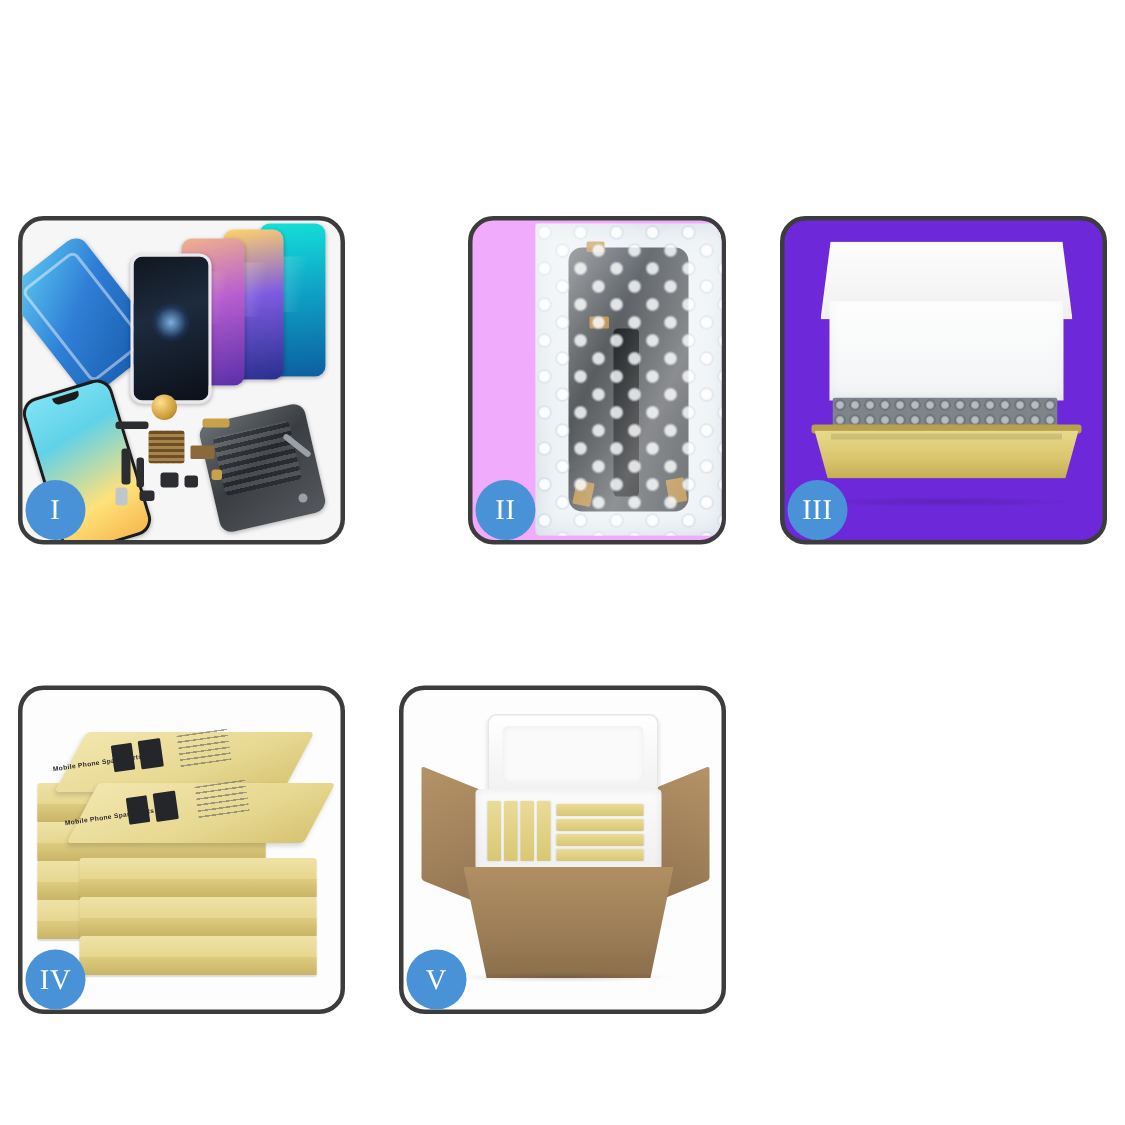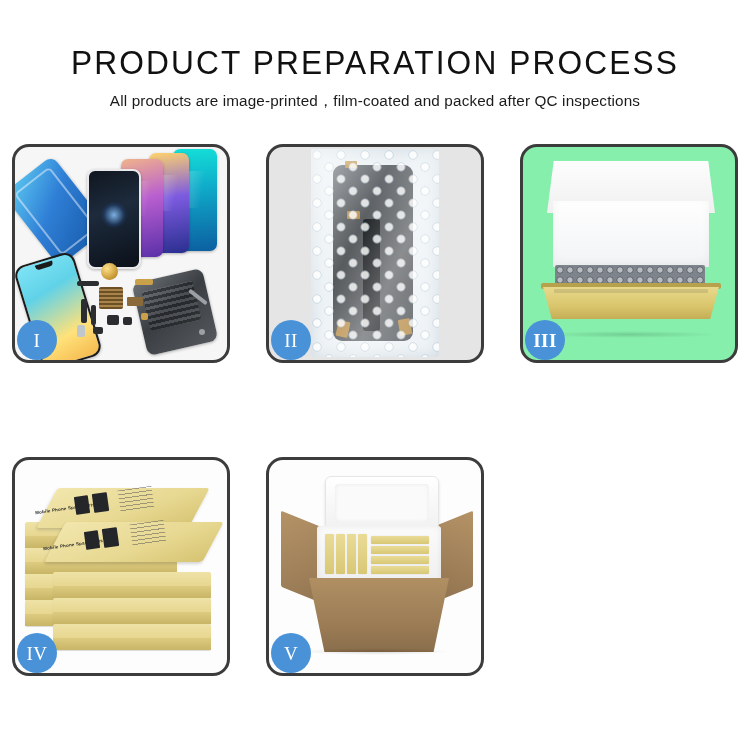--- a/index.html
+++ b/index.html
@@ -103,21 +103,21 @@
   .part.dark{background:#2b2d30;}
   .part.chip{background:#8a6a3a;border-radius:1px;}
   .coin{position:absolute;left:86px;top:116px;width:17px;height:17px;border-radius:50%;
     background:radial-gradient(circle at 35% 32%,#ffe08a,#c59430 70%,#8d6a1d);}
   .ic{position:absolute;left:84px;top:140px;width:24px;height:22px;
     background:#8a6a3a;border-radius:2px;
     background-image:repeating-linear-gradient(0deg,#6d4f26 0 2px,#a8834a 2px 4px),
                      repeating-linear-gradient(90deg,#6d4f26 0 2px,transparent 2px 4px);}
 
   
-  .p2{background:#e5e5e5;}
+  .p2{background:#f0abfc;margin-left:46px;}
   .bubblebag{
     position:absolute;left:42px;top:2px;width:128px;height:208px;
     background:#eef3f6;
     border-radius:3px;
     box-shadow:inset 0 0 16px rgba(150,170,185,.35);
   }
   .bubbles{
     position:absolute;inset:0;opacity:.85;
     background-image:
       radial-gradient(circle at 6px 6px,rgba(255,255,255,.95) 3.2px,rgba(176,196,210,.55) 4.4px,transparent 5px),
@@ -133,21 +133,21 @@
     position:absolute;left:52px;top:70px;width:17px;height:112px;
     background:#1a1c1f;border-radius:3px;opacity:.85;
   }
   .tab2{position:absolute;background:#c79a52;border-radius:1px;opacity:.9;}
   .sheen{
     position:absolute;inset:0;
     background:linear-gradient(115deg,rgba(255,255,255,.55) 0%,rgba(255,255,255,0) 38%,rgba(255,255,255,.3) 62%,rgba(255,255,255,0) 100%);
   }
 
   
-  .p3{background:#86efac;font-weight:bold;}
+  .p3{background:#6d28d9;}
   .lid3{
     position:absolute;left:24px;top:14px;width:168px;height:52px;
     background:linear-gradient(180deg,#fdfdfd 0%,#f0f0f0 100%);
     border-radius:3px 3px 0 0;
     box-shadow:0 1px 2px rgba(0,0,0,.08);
     clip-path:polygon(4% 0,96% 0,100% 100%,0 100%);
   }
   .liner3{
     position:absolute;left:30px;top:54px;width:156px;height:66px;
     background:linear-gradient(180deg,#fefefe 0%,#f2f4f5 100%);
@@ -253,24 +253,20 @@
     position:absolute;left:50%;transform:translateX(-50%);
     height:7px;border-radius:50%;
     background:radial-gradient(ellipse,rgba(0,0,0,.14),transparent 70%);
   }
 </style>
 </head>
 <body>
 
 <div class="page">
 
-  <div class="header">
-    <h1 class="title">PRODUCT PREPARATION PROCESS</h1>
-    <p class="subtitle">All products are image-printed，film-coated and packed after QC inspections</p>
-  </div>
 
   <div class="grid">
 
     <div class="panel p1">
       <div class="stage">
         <div class="ph ph-a"></div>
         <div class="ph ph-e"></div>
         <div class="ph ph-d"></div>
         <div class="ph ph-c"></div>
         <div class="ph ph-b"></div>

